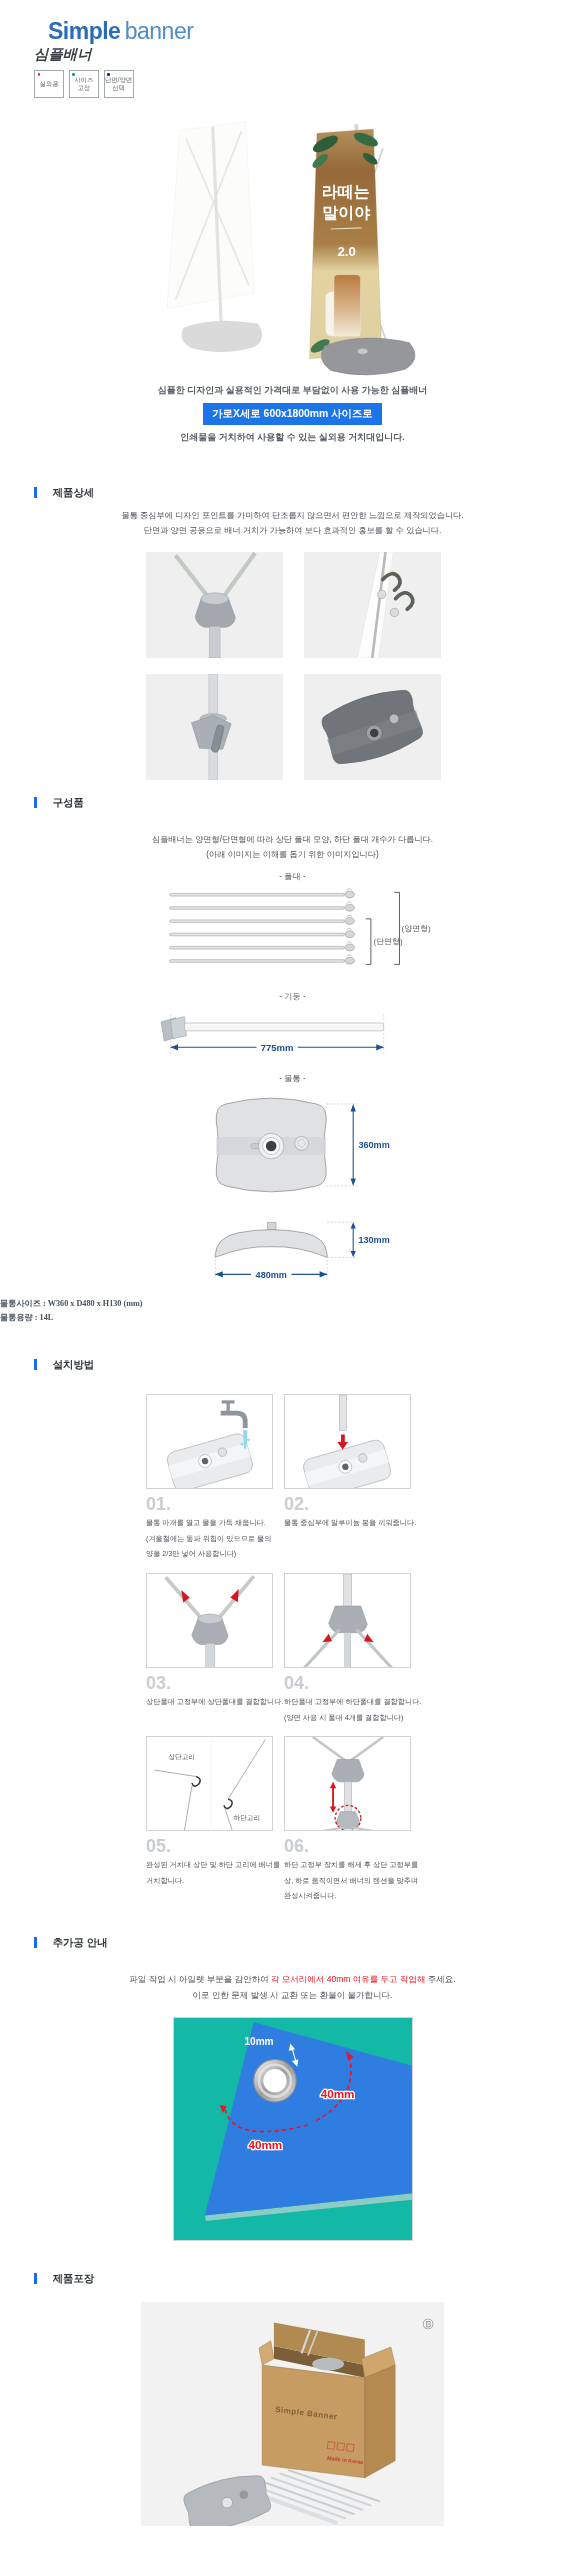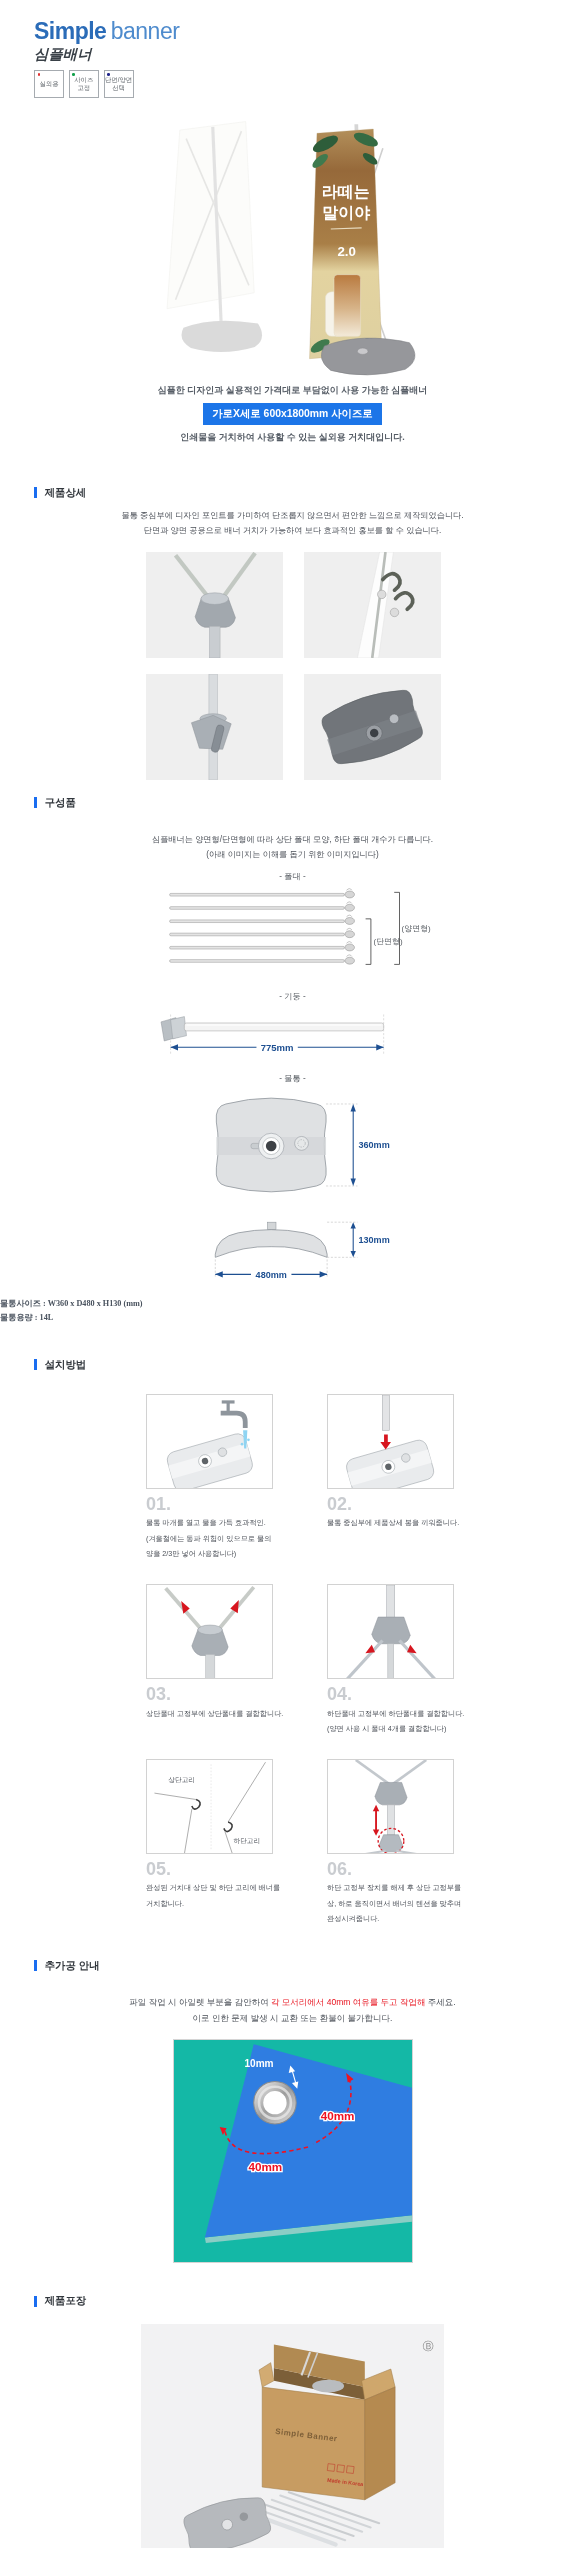--- a/index.html
+++ b/index.html
@@ -2,54 +2,54 @@
 <html style="font-size:8.5px"><head>
 <meta charset="utf-8">
 <style>
   html,body{margin:0;padding:0;background:#fff;}
   body{width:585px;font-family:"Liberation Sans","DejaVu Sans",sans-serif;color:#4a4f57;}
   .page{width:585px;padding-top:19px;position:relative;}
 
   
   .hdr{margin-left:34px;}
   .hdr-title{font-size:23px;line-height:24.5px;letter-spacing:-0.5px;}
-  .hdr-title .bold{color:#2b6cb8;font-weight:bold;}
+  .hdr-title .bold{color:#2b6cb8;font-weight:bold;margin-left:14px;}
   .hdr-title .light{color:#4e8bcd;font-weight:normal;margin-left:4.3px;}
   .hdr-sub{font-size:14.4px;font-weight:bold;color:#394047;margin-top:1.1px;font-style:italic;}
   .badges{display:flex;gap:4.8px;margin-top:6.4px;}
   .badge-box{width:30px;height:28px;border:0.5px solid #a6abb0;position:relative;display:flex;align-items:center;justify-content:center;box-sizing:border-box;}
   .badge-dot{position:absolute;top:2.1px;left:2.7px;width:2.7px;height:2.7px;border-radius:50%;}
   .badge-label{font-size:6.4px;line-height:8px;color:#5a6066;text-align:center;}
 
   
   .hero{width:319px;margin:18px auto 0;display:block;}
   .cap{text-align:center;font-size:9px;font-weight:600;color:#565d66;}
   .cap-top{margin-top:7.5px;}
   .size-badge{width:fit-content;margin:5.9px auto;background:#1c75e8;color:#fff;font-weight:bold;font-size:10.4px;padding:3.7px 9px;}
   .cap-bot{margin-top:1.1px;}
 
   
-  .sec-head{display:flex;align-items:center;gap:8px;margin:42px 0 0 34px;}
+  .sec-head{display:flex;align-items:center;gap:16px;margin:42px 0 0 34px;}
   .sec-bar{width:2.7px;height:11.2px;background:#1a6df0;}
   .sec-title{font-size:10.4px;font-weight:bold;color:#32373d;}
   .center-text{text-align:center;font-size:8.2px;line-height:15px;color:#4a4f57;}
   .mt44{margin-top:8px;} .mt42{margin-top:22.4px;} .mt40{margin-top:21px;}
 
   
   .photo-grid{width:294px;margin:14px auto 0;display:grid;grid-template-columns:137px 137px;gap:16px 21px;}
   .photo{width:137px;height:106px;background:#efefef;overflow:hidden;}
   .photo svg{display:block;}
 
   
   .diag-label{text-align:center;font-size:8.2px;font-weight:normal;color:#555a60;}
   .diag{display:block;margin:4.3px auto 0;}
   .tank-caption{margin-top:3.2px;text-align:left;font-size:8.2px;line-height:14px;color:#49525e;font-weight:600;font-family:Liberation Serif, serif;}
 
   
-  .install-grid{width:307px;margin:22.4px 0 0 146px;display:grid;grid-template-columns:127px 127px;column-gap:54px;row-gap:22.4px;}
+  .install-grid{width:307px;margin:22.4px 0 0 146px;display:grid;grid-template-columns:127px 127px;column-gap:54px;row-gap:22.4px;gap:11px;}
   .step-img{width:127px;height:95px;border:0.5px solid #d2d2d2;background:#fff;box-sizing:border-box;overflow:hidden;}
   .step-num{font-size:18px;font-weight:bold;color:#c9ccd0;margin-top:5.3px;}
   .step-line{font-size:7.2px;line-height:14.4px;color:#4a4f57;white-space:nowrap;margin-top:1.1px;}
 
   
   .red{color:#e8101c;}
   .eyelet-box{width:240px;height:224px;border:0.5px solid #d4d4d4;margin:12.8px auto 0;box-sizing:border-box;background:#14b8a6;overflow:hidden;}
 
   
   .pack-photo{width:303px;height:224px;background:#f2f2f3;margin:16px auto 0;overflow:hidden;}
@@ -290,41 +290,41 @@
           </g>
           <path d="M138,34 h30 q16,0 16,16 v12" fill="none" stroke="#8e959c" stroke-width="9"></path>
           <line x1="152" y1="30" x2="152" y2="14" stroke="#8e959c" stroke-width="6"></line>
           <line x1="140" y1="13" x2="164" y2="13" stroke="#8e959c" stroke-width="6"></line>
           <polygon points="180,66 188,66 186,100 182,100" fill="#8fd4f2"></polygon>
           <circle cx="178" cy="92" r="2.5" fill="#8fd4f2"></circle>
             <circle cx="190" cy="84" r="2.5" fill="#8fd4f2"></circle>
         </svg>
       </div>
       <div class="step-num">01.</div>
-      <div class="step-line">물통 마개를 열고 물을 가득 효과적인.</div>
+      <div class="step-line">물통 마개를 열고 물을 가득 채웁니다.</div>
       <div class="step-line">(겨울철에는 동파 위험이 있으므로 물의</div>
       <div class="step-line">양을 2/3만 넣어 사용합니다)</div>
     </div>
 
     <div class="step">
       <div class="step-img">
         <svg width="126" height="94" viewBox="0 0 236 176">
           <g transform="rotate(-16 118 130)">
             <rect x="36" y="100" width="156" height="76" rx="16" fill="#e9ebed" stroke="#9ba2a8"></rect>
             <rect x="36" y="122" width="156" height="26" fill="#f4f5f6"></rect>
             <circle cx="112" cy="133" r="12" fill="#fff" stroke="#9ba2a8"></circle>
               <circle cx="112" cy="133" r="6" fill="#5f6468"></circle>
             <circle cx="148" cy="126" r="8" fill="#dfe1e3" stroke="#9ba2a8"></circle>
           </g>
           <rect x="102" y="0" width="13" height="66" fill="#e3e4e6" stroke="#a2a6aa"></rect>
           <polygon points="105,74 112,74 112,88 118,88 108,102 98,88 105,88" fill="#d7161f"></polygon>
         </svg>
       </div>
       <div class="step-num">02.</div>
-      <div class="step-line">물통 중심부에 제품상세 봉을 끼워줍니다.</div>
+      <div class="step-line">물통 중심부에 알루미늄 봉을 끼워줍니다.</div>
     </div>
 
     <div class="step">
       <div class="step-img">
         <svg width="126" height="94" viewBox="0 0 236 176">
           <line x1="35" y1="6" x2="106" y2="88" stroke="#c7cbc7" stroke-width="7"></line>
           <line x1="200" y1="4" x2="130" y2="88" stroke="#c7cbc7" stroke-width="7"></line>
           <polygon points="64,30 80,44 68,54" fill="#d7161f"></polygon>
           <polygon points="172,28 156,44 170,53" fill="#d7161f"></polygon>
           <path d="M96,82 h44 l12,34 q-4,14 -16,16 h-36 q-12,-4 -16,-18 z" fill="#a9afb5" stroke="#8e949a"></path>

